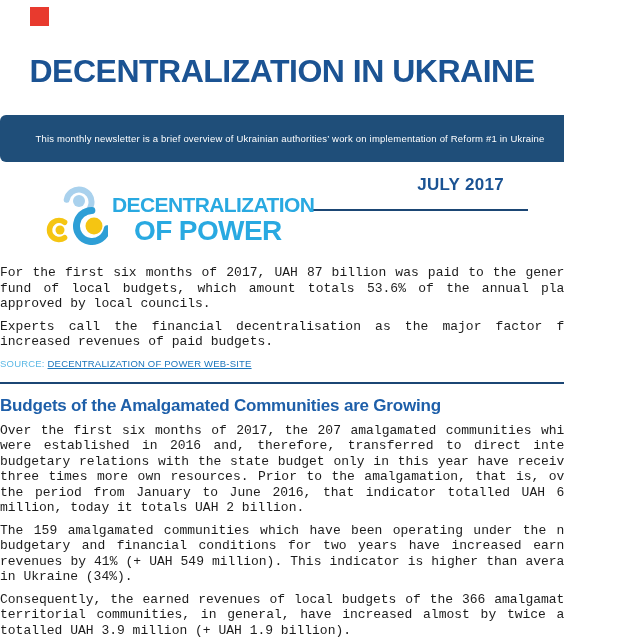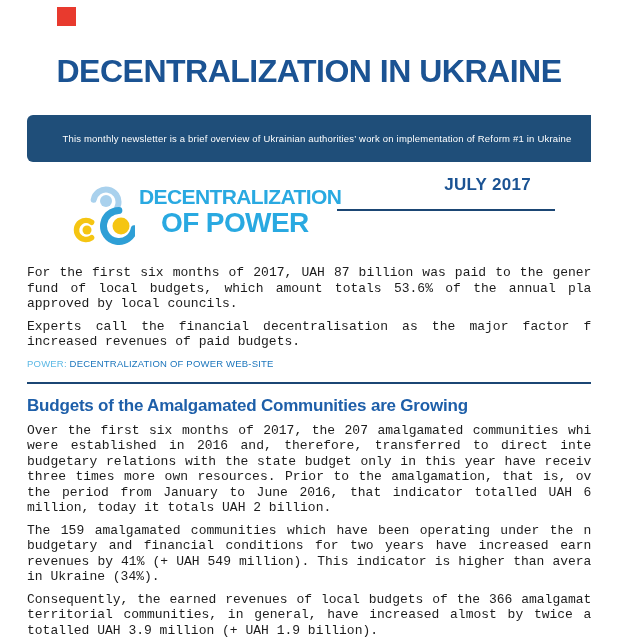--- a/index.html
+++ b/index.html
@@ -1,21 +1,21 @@
 <!DOCTYPE html>
 <html style="--navy: #1f4e79; --title-blue: #1b5393; --heading-blue: #1e5fa9; --rule-navy: #1b4674; --logo-cyan: #29a9e1; --logo-lightblue: #a9d1ed; --logo-yellow: #f5c512; --logo-blue: #2e9fd6; --source-label-blue: #5bb8e5; --link-blue: #1b75bc; --red: #e83a2e; --text: #1c1c1c;"><head>
 <meta charset="utf-8">
 <style>
   html,body{margin:0;padding:0;}
   body{
     width:640px;height:640px;overflow:hidden;background:#ffffff;
     font-family:"Liberation Sans","DejaVu Sans",sans-serif;
     color:var(--text,#1c1c1c);
   }
-  .page{position:relative;width:564px;height:640px;overflow:hidden;margin-left:27px;}
+  .page{position:relative;width:564px;height:640px;overflow:hidden;}
 
   .red-square{
     position:absolute;left:30px;top:7px;width:19px;height:19px;
     background:var(--red,#e83a2e);
   }
 
   .title{
     margin:53px 0 0 0;text-align:center;
     font-size:32px;font-weight:bold;letter-spacing:-0.5px;
     color:var(--title-blue,#1b5393);
@@ -33,21 +33,21 @@
   .header-mid{position:relative;height:96px;}
   .issue-date{
     position:absolute;top:13px;right:60px;
     font-size:17px;font-weight:bold;color:var(--title-blue,#1b5393);
     letter-spacing:0.3px;
   }
   .date-rule{
     position:absolute;top:47px;right:36px;width:218px;height:2px;
     background:var(--rule-navy,#1b4674);
   }
-  .logo{position:absolute;left:44px;top:24px;display:flex;align-items:flex-start;}
+  .logo{position:absolute;left:44px;top:24px;display:flex;align-items:center;}
   .logo-text{margin-left:4px;line-height:1;}
   .logo-line1{
     font-size:21px;font-weight:bold;letter-spacing:-0.6px;
     color:var(--logo-cyan,#29a9e1);
   }
   .logo-line2{
     font-size:28px;font-weight:bold;letter-spacing:-0.6px;
     color:var(--logo-cyan,#29a9e1);
     margin:2px 0 0 22px;
   }
@@ -59,21 +59,21 @@
   }
   .content p{
     margin:7px 0 0 0;font-size:13px;line-height:15.5px;
     text-align:justify;color:var(--text,#1c1c1c);font-family:Liberation Mono, monospace;
   }
   .source-line{
     margin-top:8px;font-size:9.5px;letter-spacing:0.2px;
   }
   .source-label{color:var(--source-label-blue,#5bb8e5);}
   .source-link{
-    color:var(--link-blue,#1b75bc);cursor:pointer;
+    color:var(--link-blue,#1b75bc);text-decoration:underline;cursor:pointer;
   }
   .divider{
     margin:13px 0 0 0;border:none;height:2px;
     background:var(--rule-navy,#1b4674);
   }
 </style>
 </head>
 <body>
 
 <div class="page">
@@ -109,21 +109,21 @@
         <div class="logo-line2">OF POWER</div>
       </span>
     </div>
   </div>
 
   <div class="content">
 
     <p>For the first six months of 2017, UAH 87 billion was paid to the general fund of local budgets, which amount totals 53.6% of the annual plans approved by local councils.</p>
     <p>Experts call the financial decentralisation as the major factor for increased revenues of paid budgets.</p>
     <div class="source-line">
-      <span class="source-label">POWER:</span>
+      <span class="source-label">SOURCE:</span>
       <span> </span>
       <span class="source-link">DECENTRALIZATION OF POWER WEB-SITE</span>
     </div>
 
     <hr class="divider">
 
     <h2 class="section-heading">Budgets of the Amalgamated Communities are Growing</h2>
     <p>Over the first six months of 2017, the 207 amalgamated communities which were established in 2016 and, therefore, transferred to direct inter-budgetary relations with the state budget only in this year have received three times more own resources. Prior to the amalgamation, that is, over the period from January to June 2016, that indicator totalled UAH 626 million, today it totals UAH 2 billion.</p>
     <p>The 159 amalgamated communities which have been operating under the new budgetary and financial conditions for two years have increased earned revenues by 41% (+ UAH 549 million). This indicator is higher than average in Ukraine (34%).</p>
     <p>Consequently, the earned revenues of local budgets of the 366 amalgamated territorial communities, in general, have increased almost by twice and totalled UAH 3.9 million (+ UAH 1.9 billion).</p>

